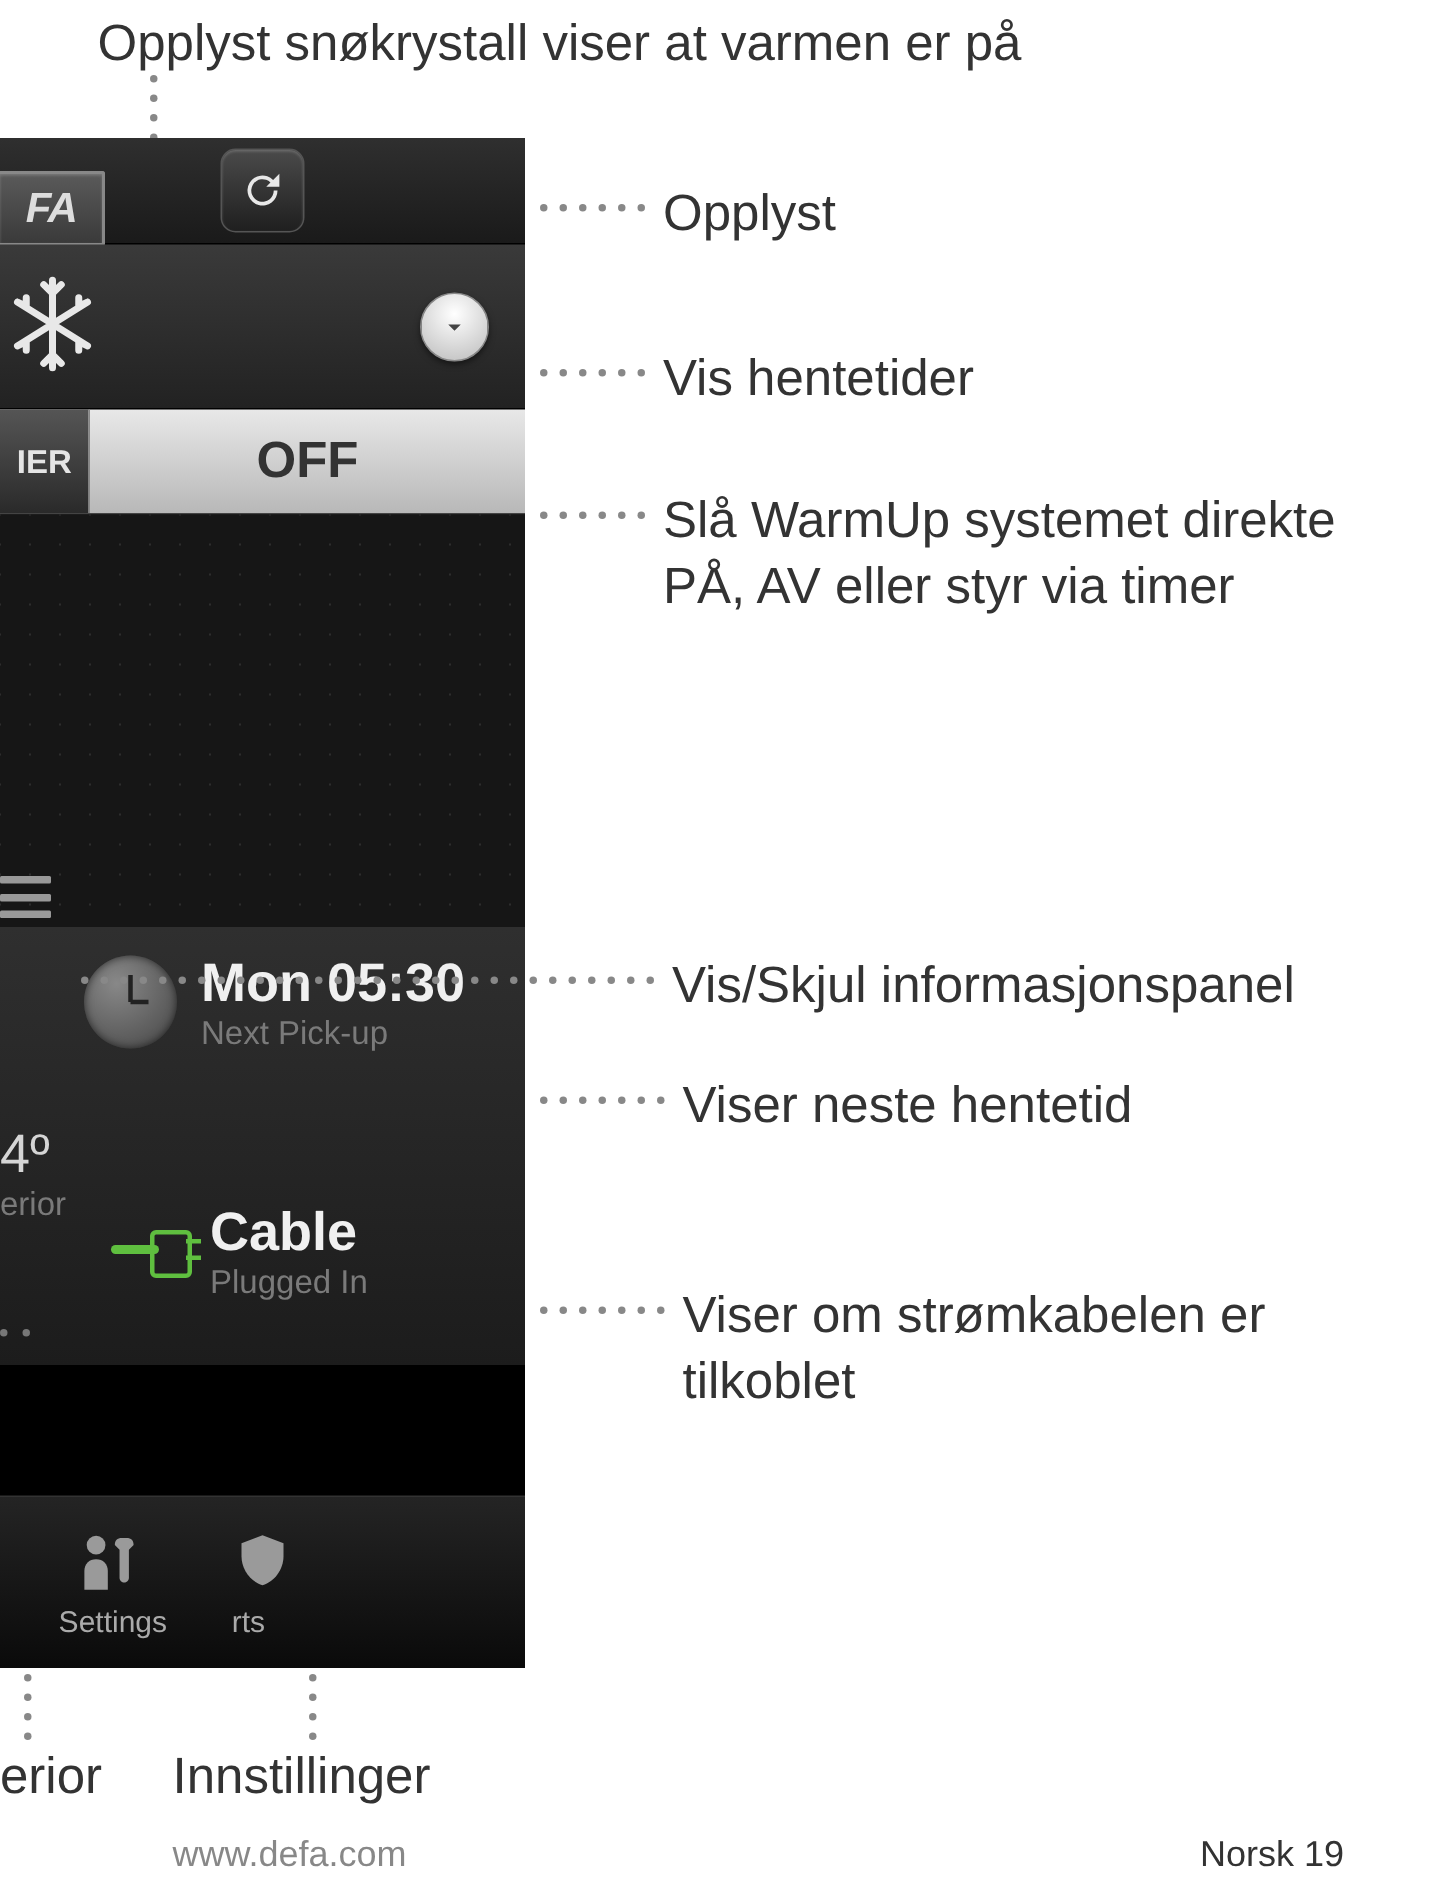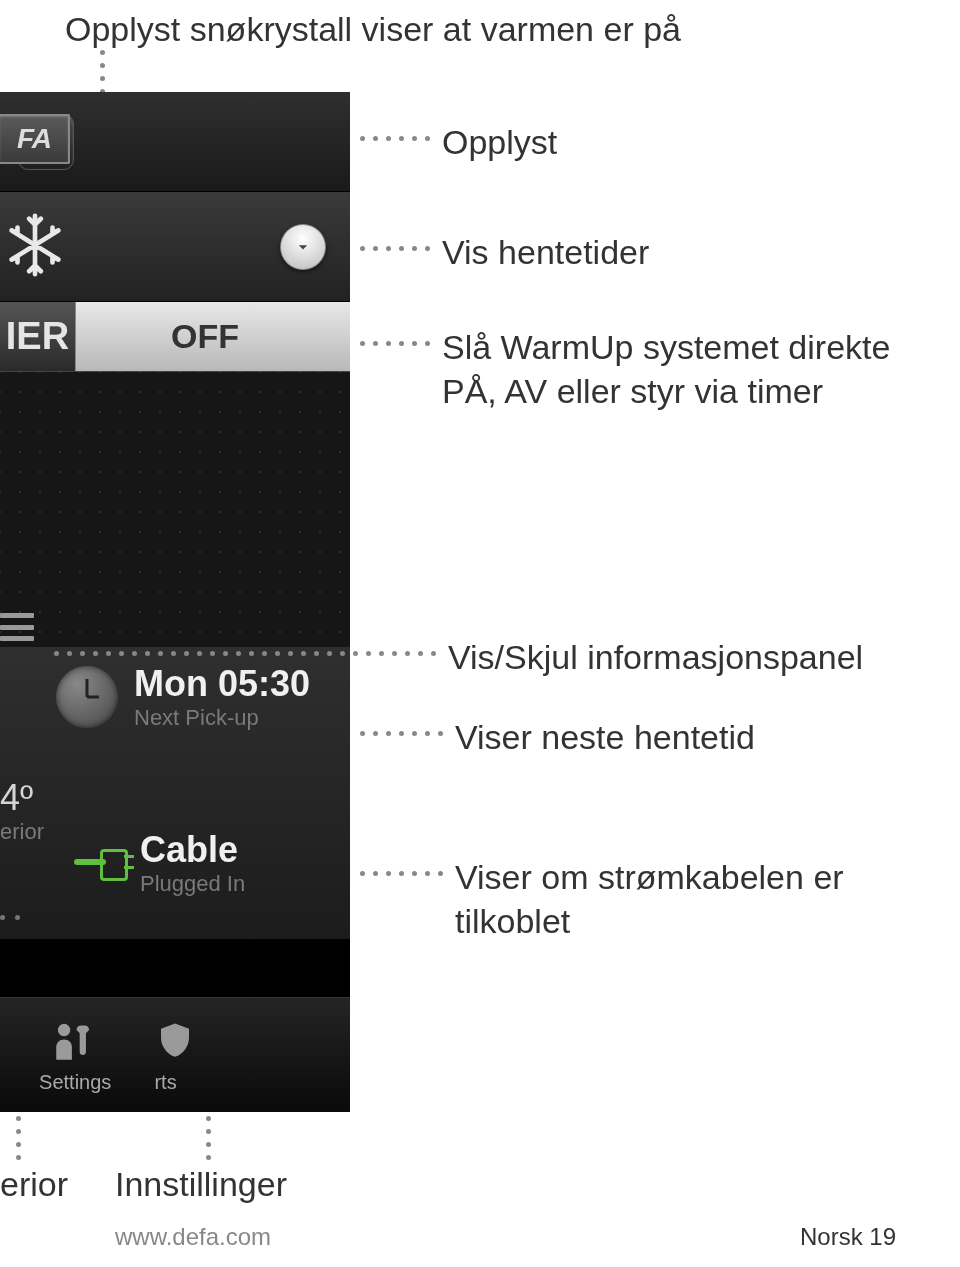--- a/index.html
+++ b/index.html
@@ -25,25 +25,25 @@
     }
     .phone-panel {
       position: absolute;
       top: 92px;
       left: 0;
       width: 350px;
       height: 1020px;
       background: #000;
     }
     .phone-header {
-      height: 100px;
+      height: 71px;
       background: linear-gradient(#2f2f2f, #1a1a1a);
       display: flex;
       align-items: center;
-      justify-content: flex-start;
+      justify-content: center;
       padding: 0 18px;
       border-bottom: 1px solid #000;
       position: relative;
     }
     .defa-logo {
       position: absolute;
       left: 0;
       top: 22px;
       width: 70px;
       height: 50px;
@@ -109,26 +109,26 @@
       height: 70px;
       background: linear-gradient(#e8e8e8, #b8b8b8);
       display: flex;
       align-items: center;
       position: relative;
       border-bottom: 1px solid #444;
     }
     .ier-tab {
       position: absolute;
       left: 0;
-      width: 76px;
+      width: 60px;
       height: 100%;
       background: linear-gradient(#555, #2a2a2a);
       color: #e5e5e5;
       font-weight: bold;
-      font-size: 38px;
+      font-size: 22px;
       display: flex;
       align-items: center;
       justify-content: center;
       border-right: 1px solid #888;
     }
     .off-label {
       flex: 1;
       text-align: center;
       font-weight: bold;
       font-size: 34px;

